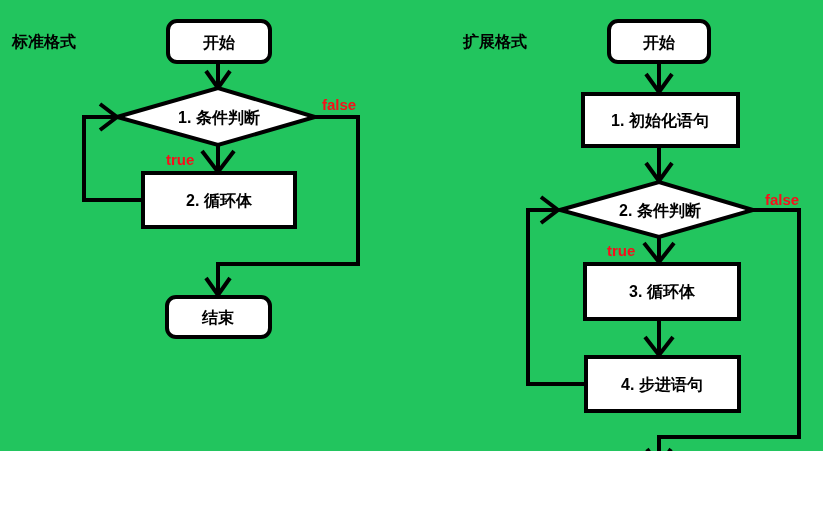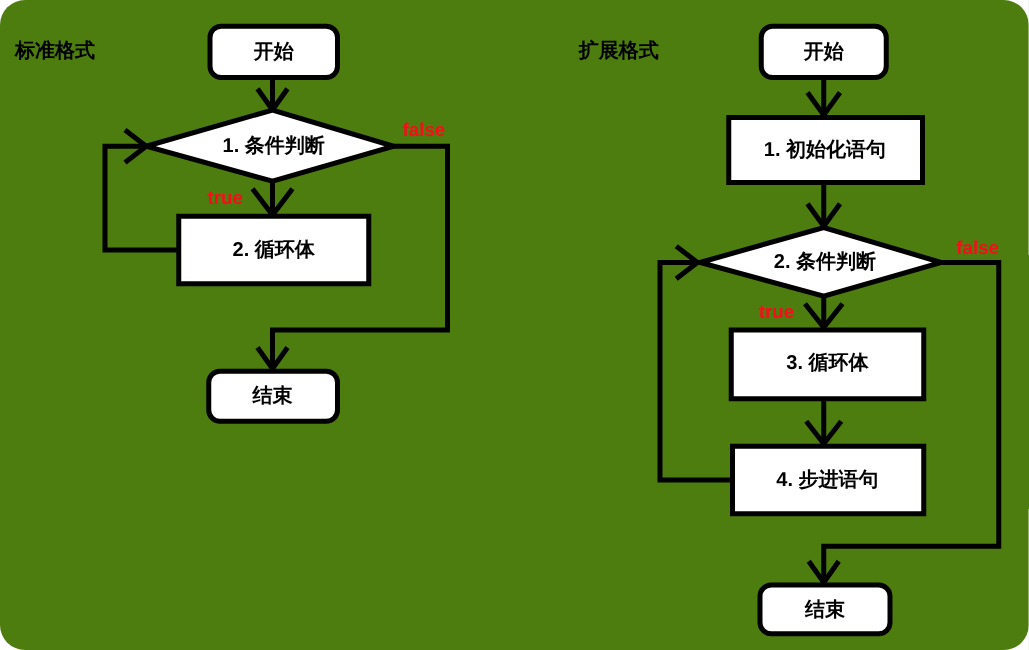--- a/index.html
+++ b/index.html
@@ -3,24 +3,23 @@
 <meta charset="utf-8">
 <style>
   html, body {
     margin: 0;
     padding: 0;
     background: #ffffff;
   }
   .canvas {
     position: relative;
     width: 823px;
-    height: 520px;
-    background: #4d7c0f;
+    height: 451px;
+    background: #22c55e;
     overflow: hidden;
-    border-radius: 20px;
   }
   svg { display: block; }
   .shape {
     fill: #ffffff;
     stroke: #000000;
     stroke-width: 4;
     stroke-linejoin: miter;
   }
   .edge {
     fill: none;

